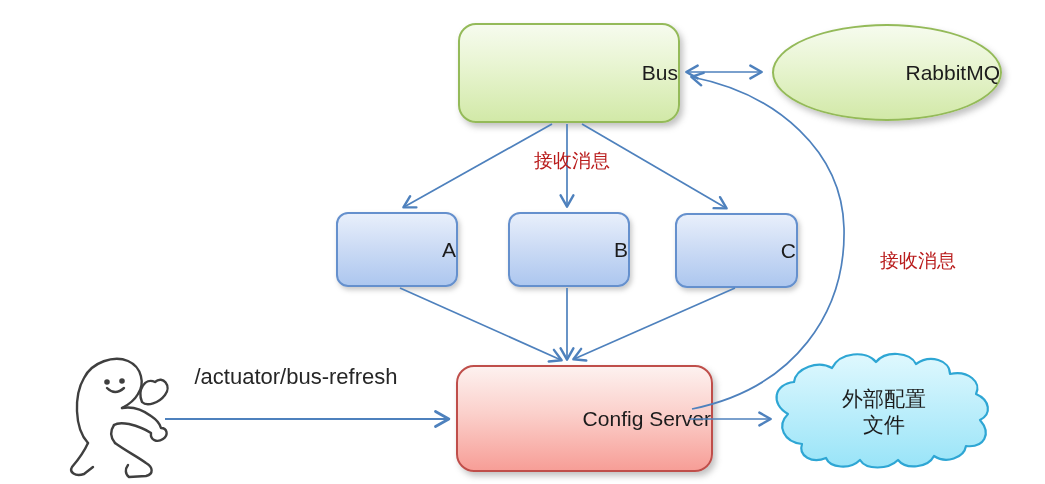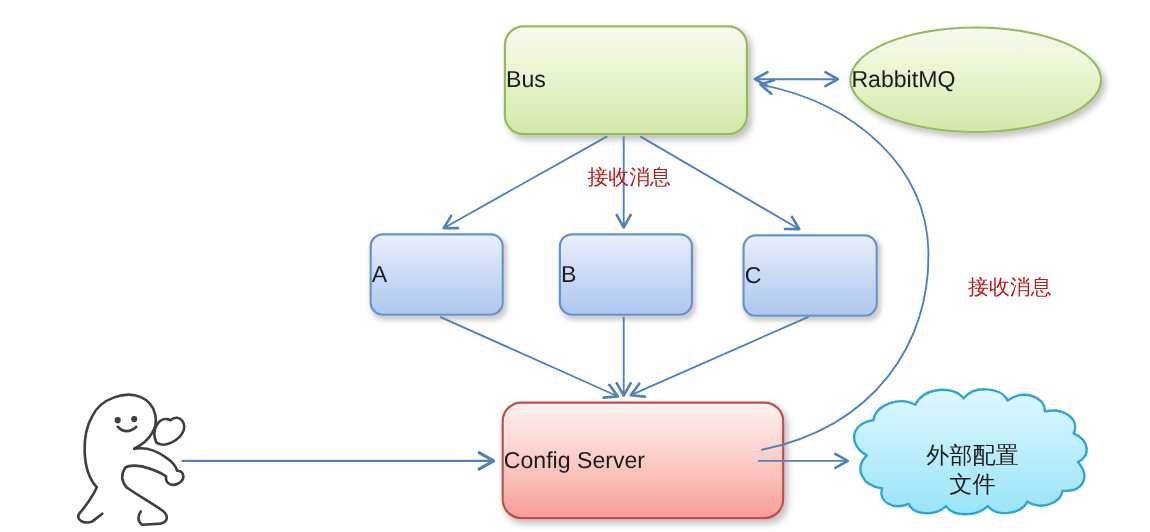--- a/index.html
+++ b/index.html
@@ -5,21 +5,21 @@
   html,body{margin:0;padding:0;background:#ffffff;}
   .stage{
     position:relative;
     width:1045px;height:484px;
     background:#ffffff;
     font-family:"Liberation Sans","DejaVu Sans",sans-serif;
     overflow:hidden;
   }
   .node{
     position:absolute;
-    display:flex;align-items:center;justify-content:flex-start;
+    display:flex;align-items:center;justify-content:flex-end;
     font-size:21px;color:#1c1c1c;
     box-sizing:border-box;
     text-align:center;
   }
   .green-node{
     background:linear-gradient(to bottom,#f6fbee 0%,#e9f5d3 40%,#d2e9a8 100%);
     border:2px solid #94ba59;
     box-shadow:3px 4px 6px rgba(120,120,120,.45);
   }
   .bus-box{left:458px;top:23px;width:222px;height:100px;border-radius:18px;}
@@ -42,21 +42,21 @@
   .flow-label{
     position:absolute;color:#b91c1c;font-size:19px;
     text-align:center;
   }
   .lbl-receive{left:512px;top:148px;width:120px;}
   .lbl-send{left:858px;top:248px;width:120px;}
   .lbl-endpoint{left:162px;top:364px;width:268px;font-size:22px;color:#262626;}
   .cloud-label{
     position:absolute;left:814px;top:386px;width:140px;
     font-size:21px;line-height:1.22;color:#1c1c1c;
-    text-align:center;white-space:pre-line;margin-top:16px;
+    text-align:center;white-space:pre-line;
   }
   .layer{position:absolute;left:0;top:0;pointer-events:none;}
 </style>
 </head>
 <body>
 
 <div class="stage">
 
   <div class="node green-node bus-box">
     <span>Bus</span>
@@ -143,16 +143,17 @@
 
       <circle cx="41" cy="32" r="1.6" fill="#3f3f3f"></circle>
       <circle cx="56" cy="31" r="1.6" fill="#3f3f3f"></circle>
 
       <path d="M 41,38 Q 49,46 58,38"></path>
     </g>
   </svg>
 
   <div class="flow-label lbl-receive">接收消息</div>
   <div class="flow-label lbl-send">接收消息</div>
+  <div class="flow-label lbl-endpoint">/actuator/bus-refresh</div>
   <div class="cloud-label">外部配置
 文件</div>
 
 </div>
 
 </body></html>

